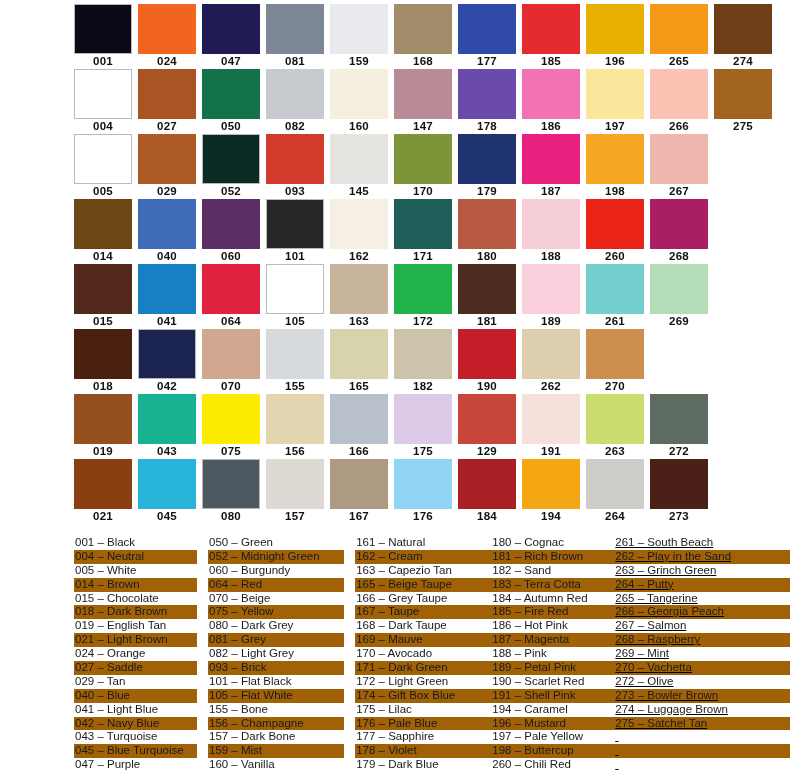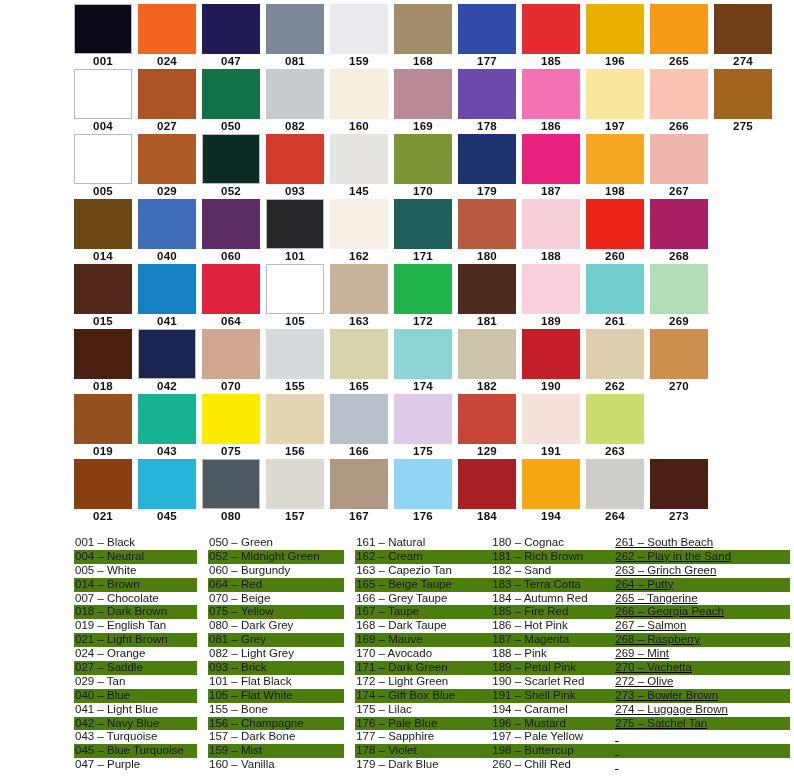--- a/index.html
+++ b/index.html
@@ -72,21 +72,21 @@
   .legend-col.last { width: 200px; text-decoration: underline; }
   .legend-item {
     font-size: 11.5px;
     line-height: 13.9px;
     height: 13.9px;
     color: #1a1a1a;
     white-space: nowrap;
     padding-left: 1px;
   }
   .legend-item.alt {
-    background: #4d7c0f;
+    background: #a16207;
   }
   .legend-item.blank {
     color: transparent;
   }
 </style>
 </head>
 <body>
 
 <div id="chart-root">
 
@@ -153,21 +153,21 @@
         <div class="swatch-cell">
           <div class="swatch-chip" style="background: rgb(199, 203, 207);"></div>
           <div class="swatch-code">082</div>
         </div>
         <div class="swatch-cell">
           <div class="swatch-chip" style="background: rgb(244, 239, 223);"></div>
           <div class="swatch-code">160</div>
         </div>
         <div class="swatch-cell">
           <div class="swatch-chip" style="background: rgb(185, 139, 150);"></div>
-          <div class="swatch-code">169</div>
+          <div class="swatch-code">147</div>
         </div>
         <div class="swatch-cell">
           <div class="swatch-chip" style="background: rgb(106, 74, 171);"></div>
           <div class="swatch-code">178</div>
         </div>
         <div class="swatch-cell">
           <div class="swatch-chip" style="background: rgb(241, 115, 180);"></div>
           <div class="swatch-code">186</div>
         </div>
         <div class="swatch-cell">
@@ -324,24 +324,20 @@
         </div>
         <div class="swatch-cell">
           <div class="swatch-chip" style="background: rgb(215, 218, 220);"></div>
           <div class="swatch-code">155</div>
         </div>
         <div class="swatch-cell">
           <div class="swatch-chip" style="background: rgb(215, 211, 171);"></div>
           <div class="swatch-code">165</div>
         </div>
         <div class="swatch-cell">
-          <div class="swatch-chip" style="background: rgb(141, 212, 212);"></div>
-          <div class="swatch-code">174</div>
-        </div>
-        <div class="swatch-cell">
           <div class="swatch-chip" style="background: rgb(205, 195, 170);"></div>
           <div class="swatch-code">182</div>
         </div>
         <div class="swatch-cell">
           <div class="swatch-chip" style="background: rgb(196, 31, 40);"></div>
           <div class="swatch-code">190</div>
         </div>
         <div class="swatch-cell">
           <div class="swatch-chip" style="background: rgb(221, 206, 173);"></div>
           <div class="swatch-code">262</div>
@@ -380,20 +376,24 @@
           <div class="swatch-chip" style="background: rgb(200, 69, 58);"></div>
           <div class="swatch-code">129</div>
         </div>
         <div class="swatch-cell">
           <div class="swatch-chip" style="background: rgb(246, 224, 219);"></div>
           <div class="swatch-code">191</div>
         </div>
         <div class="swatch-cell">
           <div class="swatch-chip" style="background: rgb(203, 221, 110);"></div>
           <div class="swatch-code">263</div>
+        </div>
+        <div class="swatch-cell">
+          <div class="swatch-chip" style="background: rgb(94, 107, 97);"></div>
+          <div class="swatch-code">272</div>
         </div>
       </div>
       <div class="swatch-row">
         <div class="swatch-cell">
           <div class="swatch-chip" style="background: rgb(138, 63, 19);"></div>
           <div class="swatch-code">021</div>
         </div>
         <div class="swatch-cell">
           <div class="swatch-chip" style="background: rgb(40, 180, 216);"></div>
           <div class="swatch-code">045</div>
@@ -432,21 +432,21 @@
         </div>
       </div>
     </div>
 
   <div id="legend">
       <div class="legend-col">
         <div class="legend-item">001 – Black</div>
         <div class="legend-item alt">004 – Neutral</div>
         <div class="legend-item">005 – White</div>
         <div class="legend-item alt">014 – Brown</div>
-        <div class="legend-item">007 – Chocolate</div>
+        <div class="legend-item">015 – Chocolate</div>
         <div class="legend-item alt">018 – Dark Brown</div>
         <div class="legend-item">019 – English Tan</div>
         <div class="legend-item alt">021 – Light Brown</div>
         <div class="legend-item">024 – Orange</div>
         <div class="legend-item alt">027 – Saddle</div>
         <div class="legend-item">029 – Tan</div>
         <div class="legend-item alt">040 – Blue</div>
         <div class="legend-item">041 – Light Blue</div>
         <div class="legend-item alt">042 – Navy Blue</div>
         <div class="legend-item">043 – Turquoise</div>

